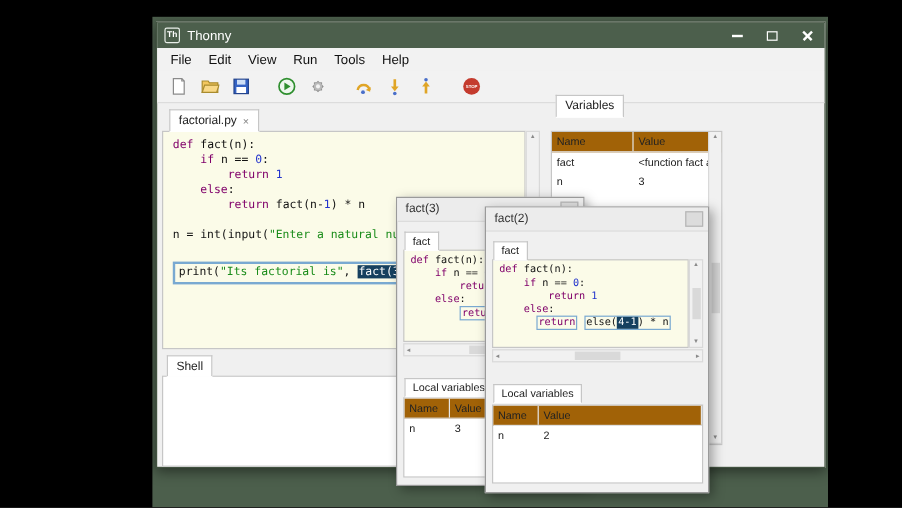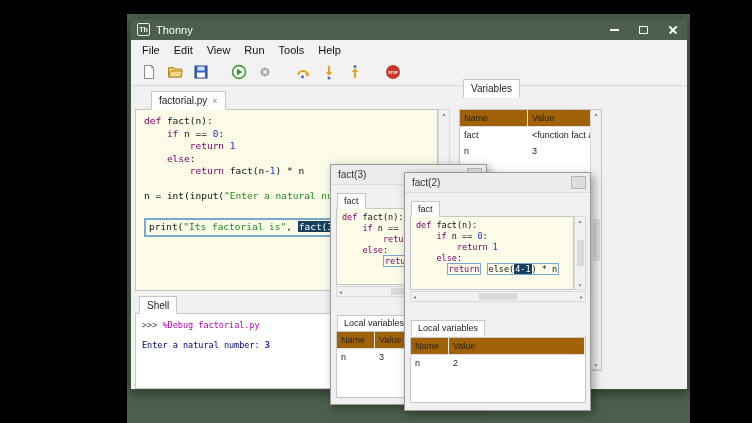--- a/index.html
+++ b/index.html
@@ -176,41 +176,39 @@
           </svg>
       </span>
       <span class="tbtn gap">
         <svg width="16" height="16" viewBox="0 0 16 16">
             <circle cx="8" cy="8" r="7" fill="#c43b2e"></circle>
             <text x="8" y="9.6" font-size="3.6" fill="#fff" text-anchor="middle" font-weight="bold">STOP</text>
           </svg>
       </span>
     </div>
 
-    <div class="tab" style="left:20px;top:72px">
+    <div class="tab" style="left:10px;top:72px">
       <span>factorial.py</span>
       <span class="tabclose">×</span>
     </div>
     <div class="pane yellow" style="left:4px;top:90px;width:303px;height:182px">
       <div class="code"><div class="cline"><span class="kw">def </span><span>fact(n):</span></div><div class="cline"><span>    </span><span class="kw">if </span><span>n == </span><span class="num">0</span><span>:</span></div><div class="cline"><span>        </span><span class="kw">return </span><span class="num">1</span></div><div class="cline"><span>    </span><span class="kw">else</span><span>:</span></div><div class="cline"><span>        </span><span class="kw">return </span><span>fact(n-</span><span class="num">1</span><span>) * n</span></div><div class="cline">&nbsp;</div><div class="cline"><span>n = int(input(</span><span class="str">"Enter a natural number: "</span><span>))</span></div><div class="cline">&nbsp;</div><div class="cline boxed"><span>print(</span><span class="str">"Its factorial is"</span><span>, </span><span class="sel">fact(3)</span><span>)</span></div></div>
     </div>
     <div class="sbar v" style="left:307px;top:90px;width:12px;height:182px">
       <span class="arr">▲</span>
       <span class="thumb v"></span>
       <span class="arr">▼</span>
     </div>
 
     <div class="tab" style="left:8px;top:277px;height:18px">
       <span>Shell</span>
     </div>
     <div class="pane white" style="left:4px;top:294px;width:315px;height:76px">
       <div class="shellcode">
-          <div class="cline"><span class="prompt">&gt;&gt;&gt; </span><span class="magic">%Debug factorial.py</span></div>
           <div class="cline">&nbsp;</div>
-          <div class="cline"><span class="io">Enter a natural number: </span><span class="inp">3</span></div>
         </div>
     </div>
 
     <div class="tab" style="left:332px;top:60px">
       <span>Variables</span>
     </div>
     <div class="pane white varsT" style="left:328px;top:90px;width:143px;height:262px">
       <div class="thead">
         <div class="hc col0">Name</div>
         <div class="hc col1">Value</div>

